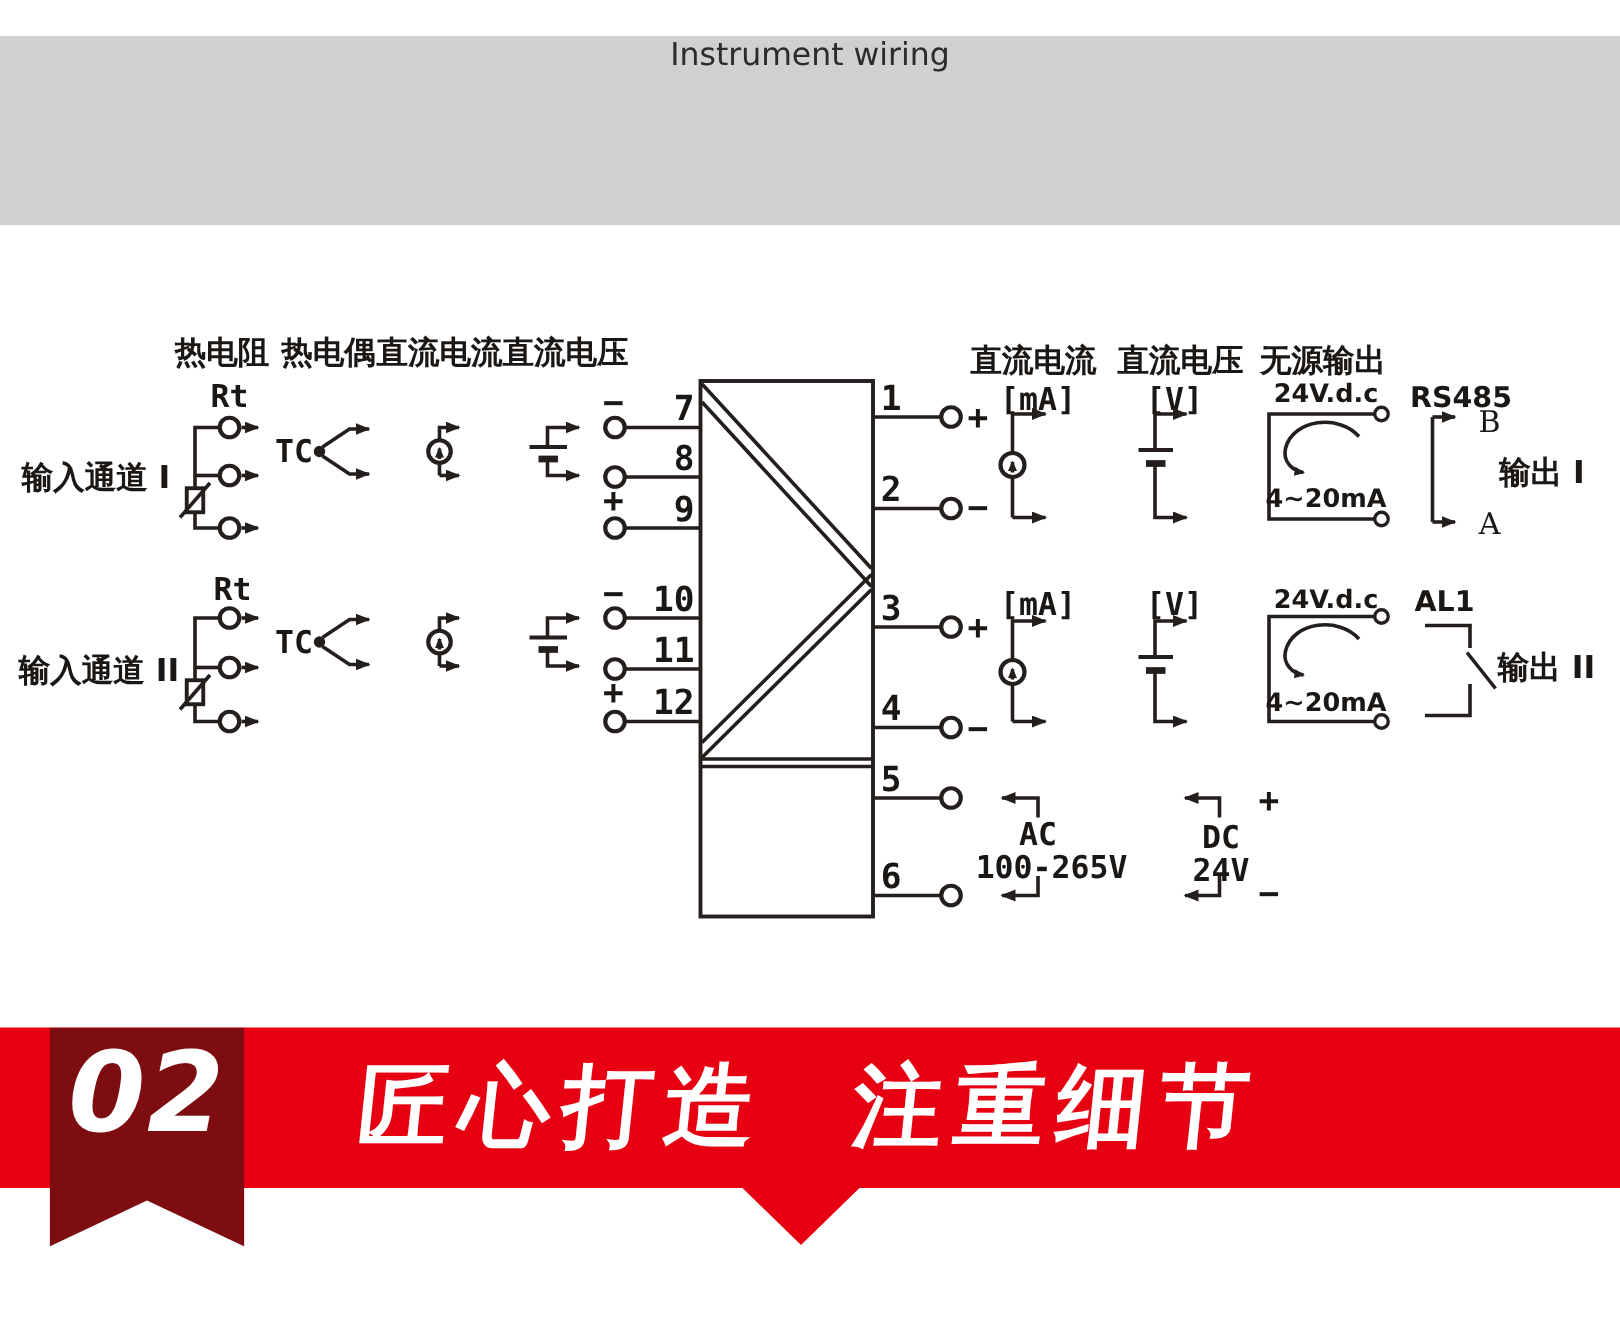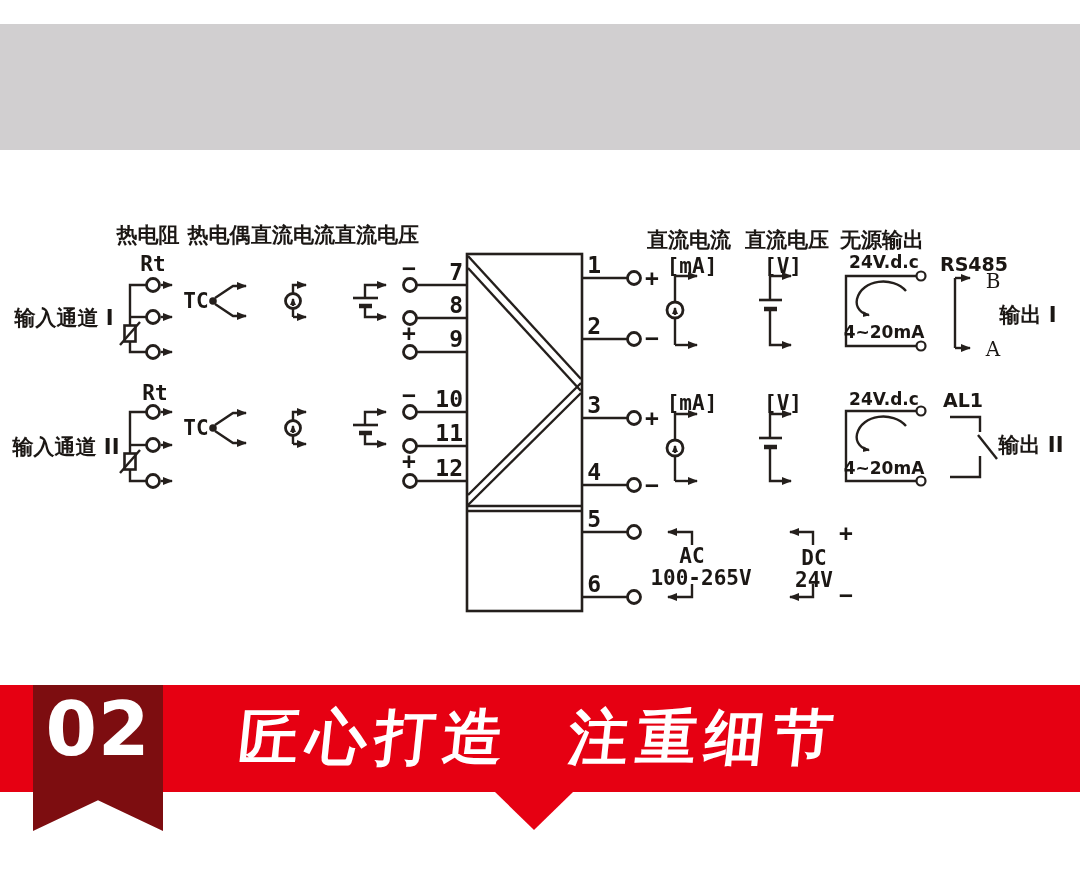--- a/index.html
+++ b/index.html
@@ -42,36 +42,37 @@
     background:#e60012;display:flex;align-items:center;justify-content:center;
   }
   .banner-title{
     color:#ffffff;font-weight:bold;font-size:60px;letter-spacing:8px;
     transform:skewX(-6deg);font-family:"DejaVu Sans",sans-serif;white-space:pre;
   }
   .banner-ribbon{
     position:absolute;left:33px;top:685px;width:130px;height:146px;
     background:#7d0d10;
     clip-path:polygon(0 0,100% 0,100% 100%,50% 79%,0 100%);
-    display:flex;justify-content:center;align-items:flex-start;
+    display:flex;justify-content:center;align-items:flex-start;font-style:italic;
   }
   .banner-number{
     color:#ffffff;font-weight:bold;font-size:74px;line-height:88px;
     font-family:"DejaVu Sans",sans-serif;letter-spacing:1px;
   }
   .banner-triangle{
     position:absolute;left:495px;top:792px;width:0;height:0;
     border-left:39px solid transparent;border-right:39px solid transparent;
     border-top:38px solid #e60012;
   }
 </style>
 </head>
 <body>
 
 <div class="header-band">
+  <p class="header-subtitle">Instrument wiring</p>
 </div>
 
 <svg class="diagram" width="1080" height="891" viewBox="0 0 1080 891" xmlns="http://www.w3.org/2000/svg">
   <defs>
     <marker id="arr" markerUnits="userSpaceOnUse" markerWidth="12" markerHeight="10" refX="9" refY="4" orient="auto">
       <path d="M0,0 L10,4 L0,8 z" fill="#241f1c"></path>
     </marker>
     <marker id="arrsm" markerUnits="userSpaceOnUse" markerWidth="9" markerHeight="8" refX="6" refY="3" orient="auto">
       <path d="M0,0 L7,3 L0,6 z" fill="#241f1c"></path>
     </marker>

